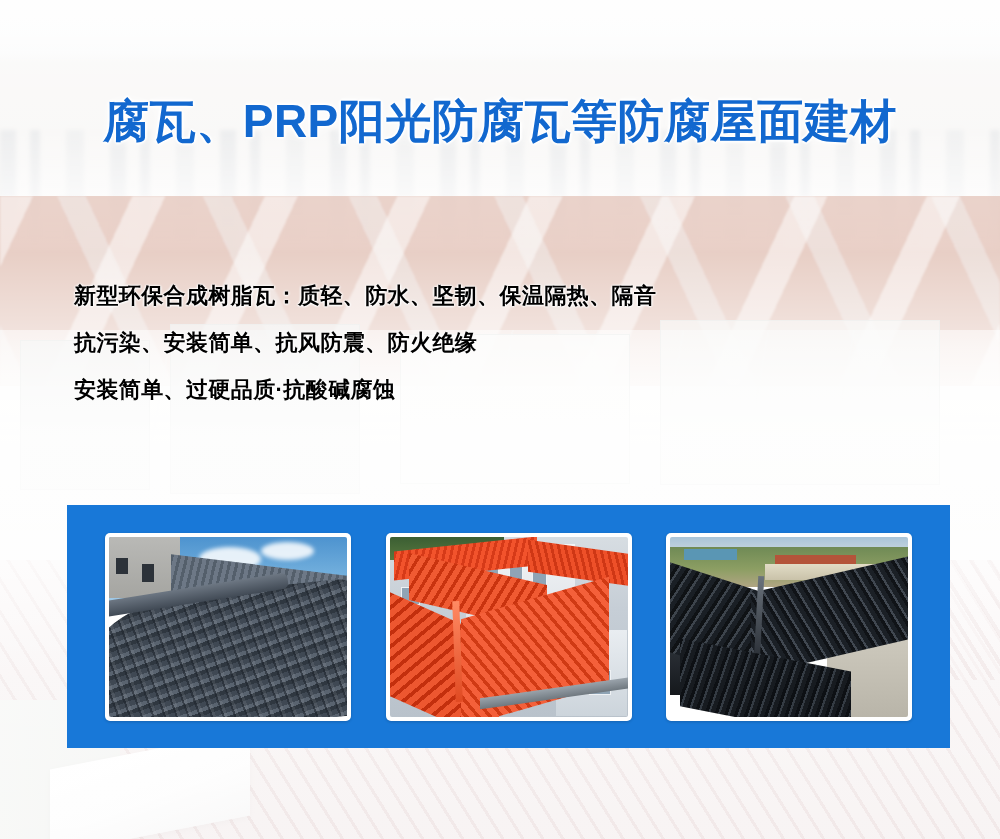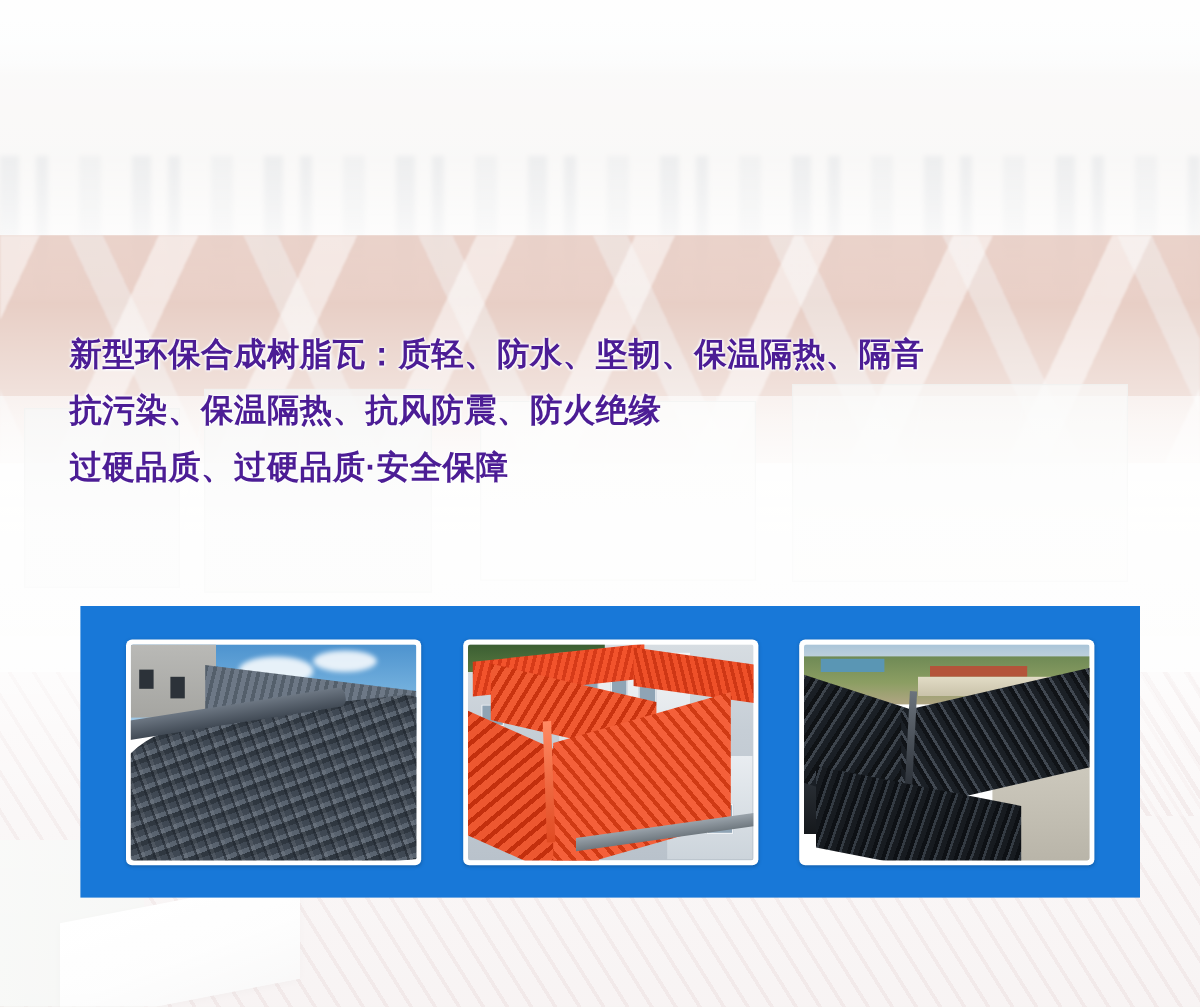--- a/index.html
+++ b/index.html
@@ -123,23 +123,23 @@
        0 0 3px #ffffff, 0 0 3px #ffffff,
        2px 0 2px rgba(255,255,255,.95), -2px 0 2px rgba(255,255,255,.95),
        0 2px 2px rgba(255,255,255,.95), 0 -2px 2px rgba(255,255,255,.95),
        0 0 12px rgba(255,255,255,.9);
     white-space:nowrap;
   }
   .headline .hl{display:block;}
 
   
   .subcopy{
-    position:absolute;left:58px;top:272px;width:900px;
-    color:#4c1d95;font-weight:bold;
-    font-size:27px;line-height:47px;letter-spacing:.4px;
+    position:absolute;left:74px;top:272px;width:900px;
+    color:#000000;font-weight:bold;
+    font-size:22px;line-height:47px;letter-spacing:.4px;
     text-shadow:0 0 3px rgba(255,255,255,.95),0 1px 2px rgba(255,255,255,.9),
                 1px 0 2px rgba(255,255,255,.85),-1px 0 2px rgba(255,255,255,.85);
   }
   .subcopy .sl{display:block;white-space:nowrap;}
 
   
   .gallery{
     position:absolute;left:67px;top:505px;width:883px;height:243px;
     background:#1878d8;
     display:flex;align-items:center;justify-content:space-between;
@@ -255,26 +255,27 @@
     <div class="bg-bldg-block" style="left:400px;top:4px;width:230px;height:150px;background:rgba(246,246,244,.8);"></div>
     <div class="bg-bldg-block" style="left:660px;top:-10px;width:280px;height:165px;background:rgba(240,241,238,.7);"></div>
   </div>
   <div class="bg-layer bg-tiles-bottom"></div>
   <div class="bg-layer bg-tiles-ridge"></div>
   <div class="bg-left-wall"></div>
   <div class="bg-eave"></div>
   <div class="bg-layer bg-veil"></div>
 
   <div class="headline">
+    <span class="hl">腐瓦、PRP阳光防腐瓦等防腐屋面建材</span>
   </div>
 
   <div class="subcopy">
     <span class="sl">新型环保合成树脂瓦：质轻、防水、坚韧、保温隔热、隔音</span>
-    <span class="sl">抗污染、保温隔热、抗风防震、防火绝缘</span>
-    <span class="sl">过硬品质、过硬品质·安全保障</span>
+    <span class="sl">抗污染、安装简单、抗风防震、防火绝缘</span>
+    <span class="sl">安装简单、过硬品质·抗酸碱腐蚀</span>
   </div>
 
   <div class="gallery">
 
     <div class="photo">
       <div class="photo-inner">
         <div class="p1-sky"></div>
         <div class="p1-cloud" style="left:38%;top:6%;width:26%;height:13%;"></div>
         <div class="p1-cloud" style="left:64%;top:3%;width:22%;height:10%;"></div>
         <div class="p1-cloud" style="left:14%;top:10%;width:16%;height:8%;"></div>

